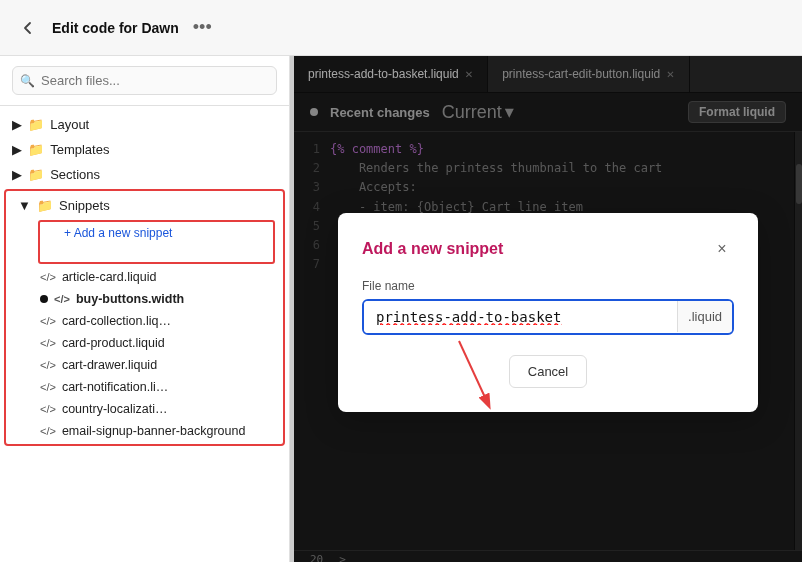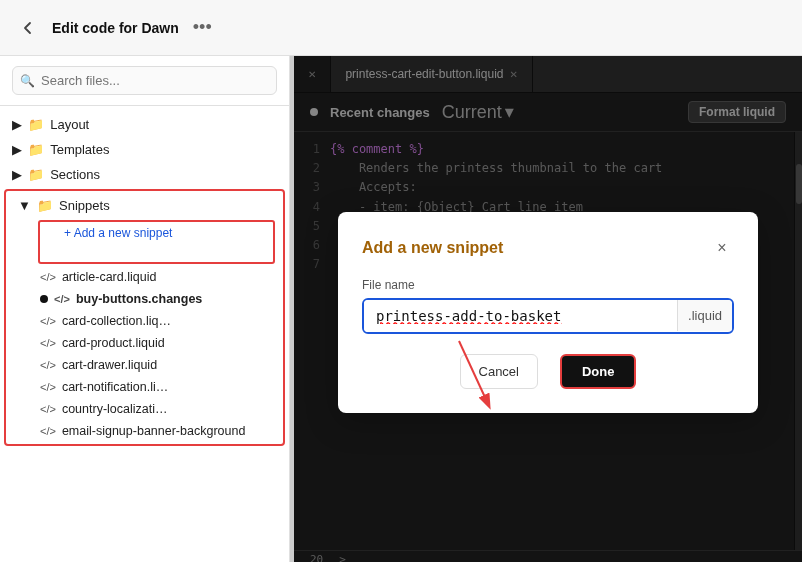--- a/index.html
+++ b/index.html
@@ -266,21 +266,21 @@
     }
     .modal-header {
       display: flex;
       justify-content: space-between;
       align-items: center;
       margin-bottom: 18px;
     }
     .modal-title {
       font-size: 16px;
       font-weight: 700;
-      color: #a16207;
+      color: #be185d;
     }
     .modal-close {
       width: 24px; height: 24px;
       display: flex; align-items: center; justify-content: center;
       cursor: pointer;
       color: #666;
       font-size: 16px;
       border: none;
       background: none;
     }
@@ -420,21 +420,21 @@
         <div class="tree-children">
           <div class="add-snippet-btn">+ Add a new snippet</div>
 
           <div class="tree-child">
             <span class="code-icon">&lt;/&gt;</span>
             <span>article-card.liquid</span>
           </div>
           <div class="tree-child" style="font-weight:600;">
             <span class="bullet-dot"></span>
             <span class="code-icon">&lt;/&gt;</span>
-            <span>buy-buttons.changes</span>
+            <span>buy-buttons.width</span>
           </div>
           <div class="tree-child">
             <span class="code-icon">&lt;/&gt;</span>
             <span>card-collection.liq…</span>
           </div>
           <div class="tree-child">
             <span class="code-icon">&lt;/&gt;</span>
             <span>card-product.liquid</span>
           </div>
           <div class="tree-child">
@@ -457,20 +457,21 @@
       </div>
     </div>
   </div>
 
   <div class="resize-handle"></div>
 
   <div class="content-area" style="position:relative;">
 
     <div class="tabs-bar">
       <div class="tab active">
+        <span>printess-add-to-basket.liquid</span>
         <span class="tab-close">✕</span>
       </div>
       <div class="tab">
         <span>printess-cart-edit-button.liquid</span>
         <span class="tab-close">✕</span>
       </div>
     </div>
 
     <div class="code-header">
       <div class="recent-changes">
@@ -519,21 +520,20 @@
           <span class="modal-title">Add a new snippet</span>
           <button class="modal-close">×</button>
         </div>
         <div class="modal-field-label">File name</div>
         <div class="modal-input-row">
           <input type="text" style="font-family: monospace; font-size: 14px; padding: 8px 12px; border: none; outline: none; flex: 1 1 0%; text-decoration: underline wavy red;" value="printess-add-to-basket">
           <span class="modal-input-suffix">.liquid</span>
         </div>
         <div class="modal-actions">
           <button class="btn-cancel">Cancel</button>
-          <button class="btn-done">Done</button>
         </div>
       </div>
     </div>
 
     <svg class="arrow-overlay" viewBox="0 0 802 562">
 
       <defs>
         <marker id="arrowhead" markerWidth="8" markerHeight="8" refX="6" refY="3" orient="auto">
           <path d="M0,0 L0,6 L8,3 z" fill="#e53e3e"></path>
         </marker>

